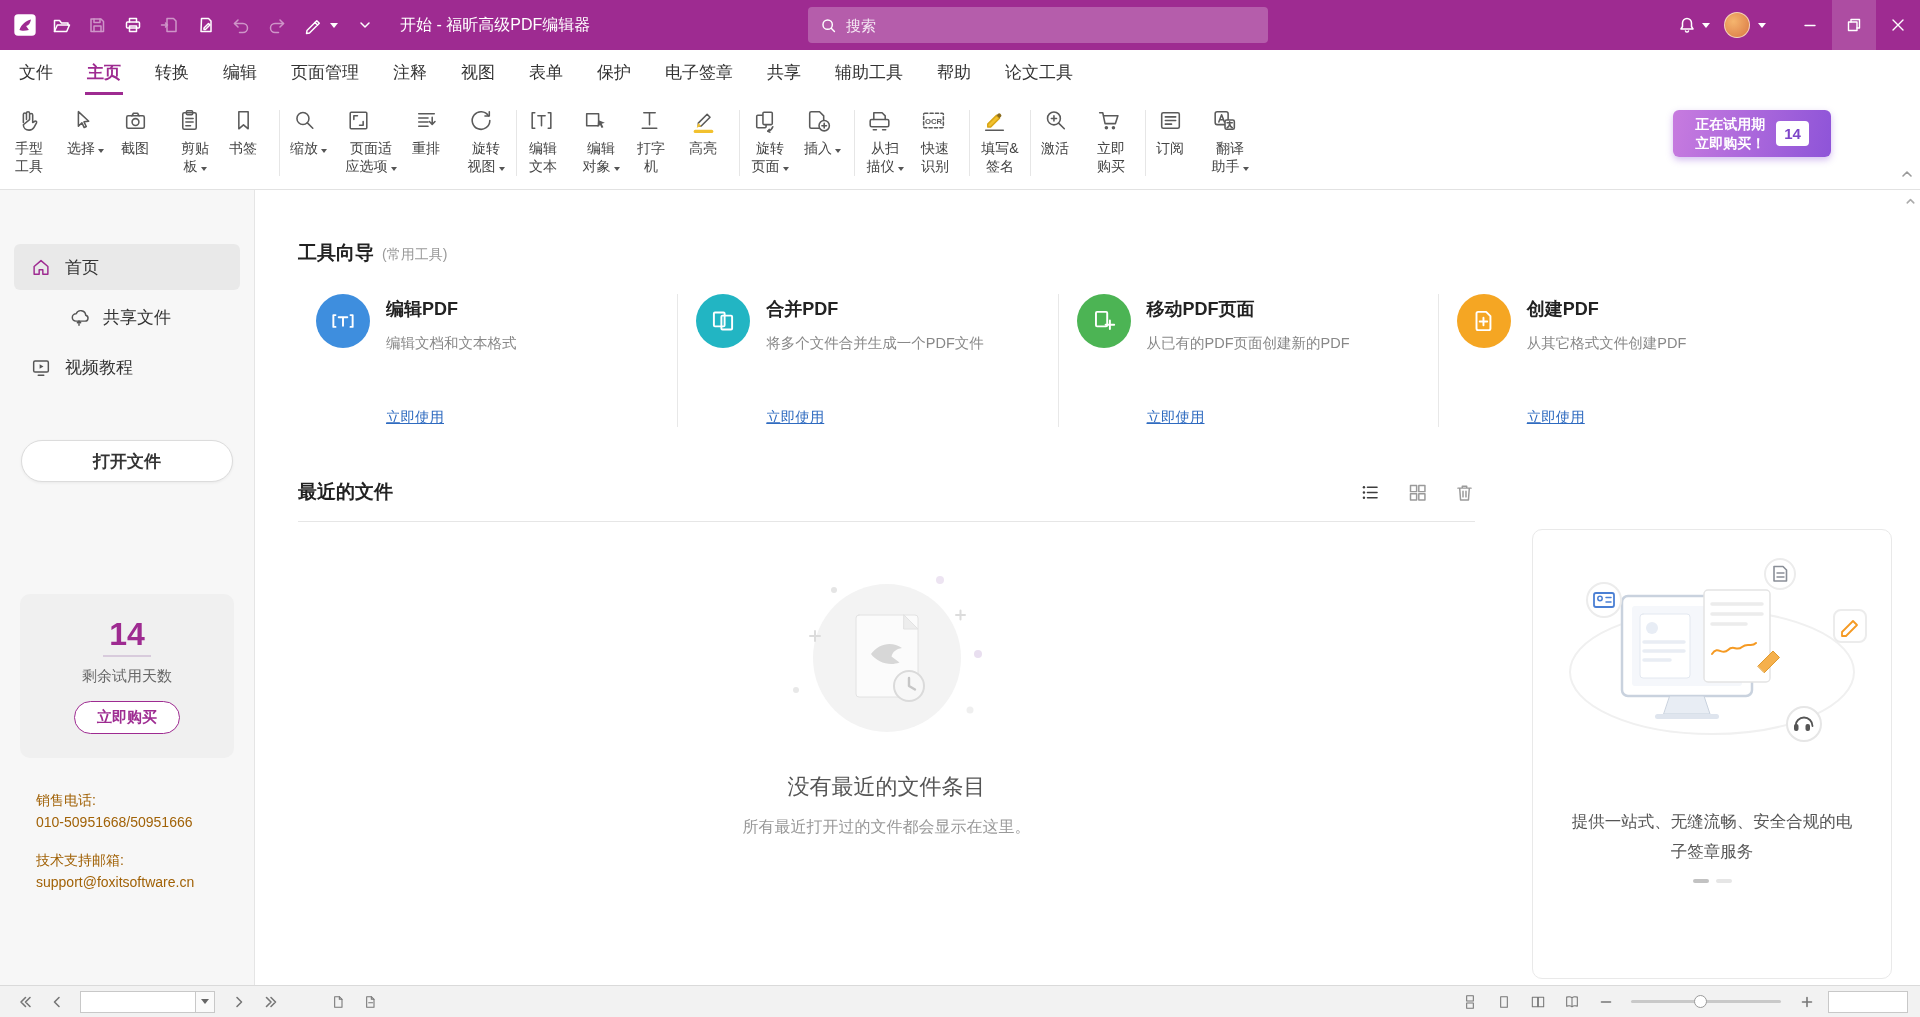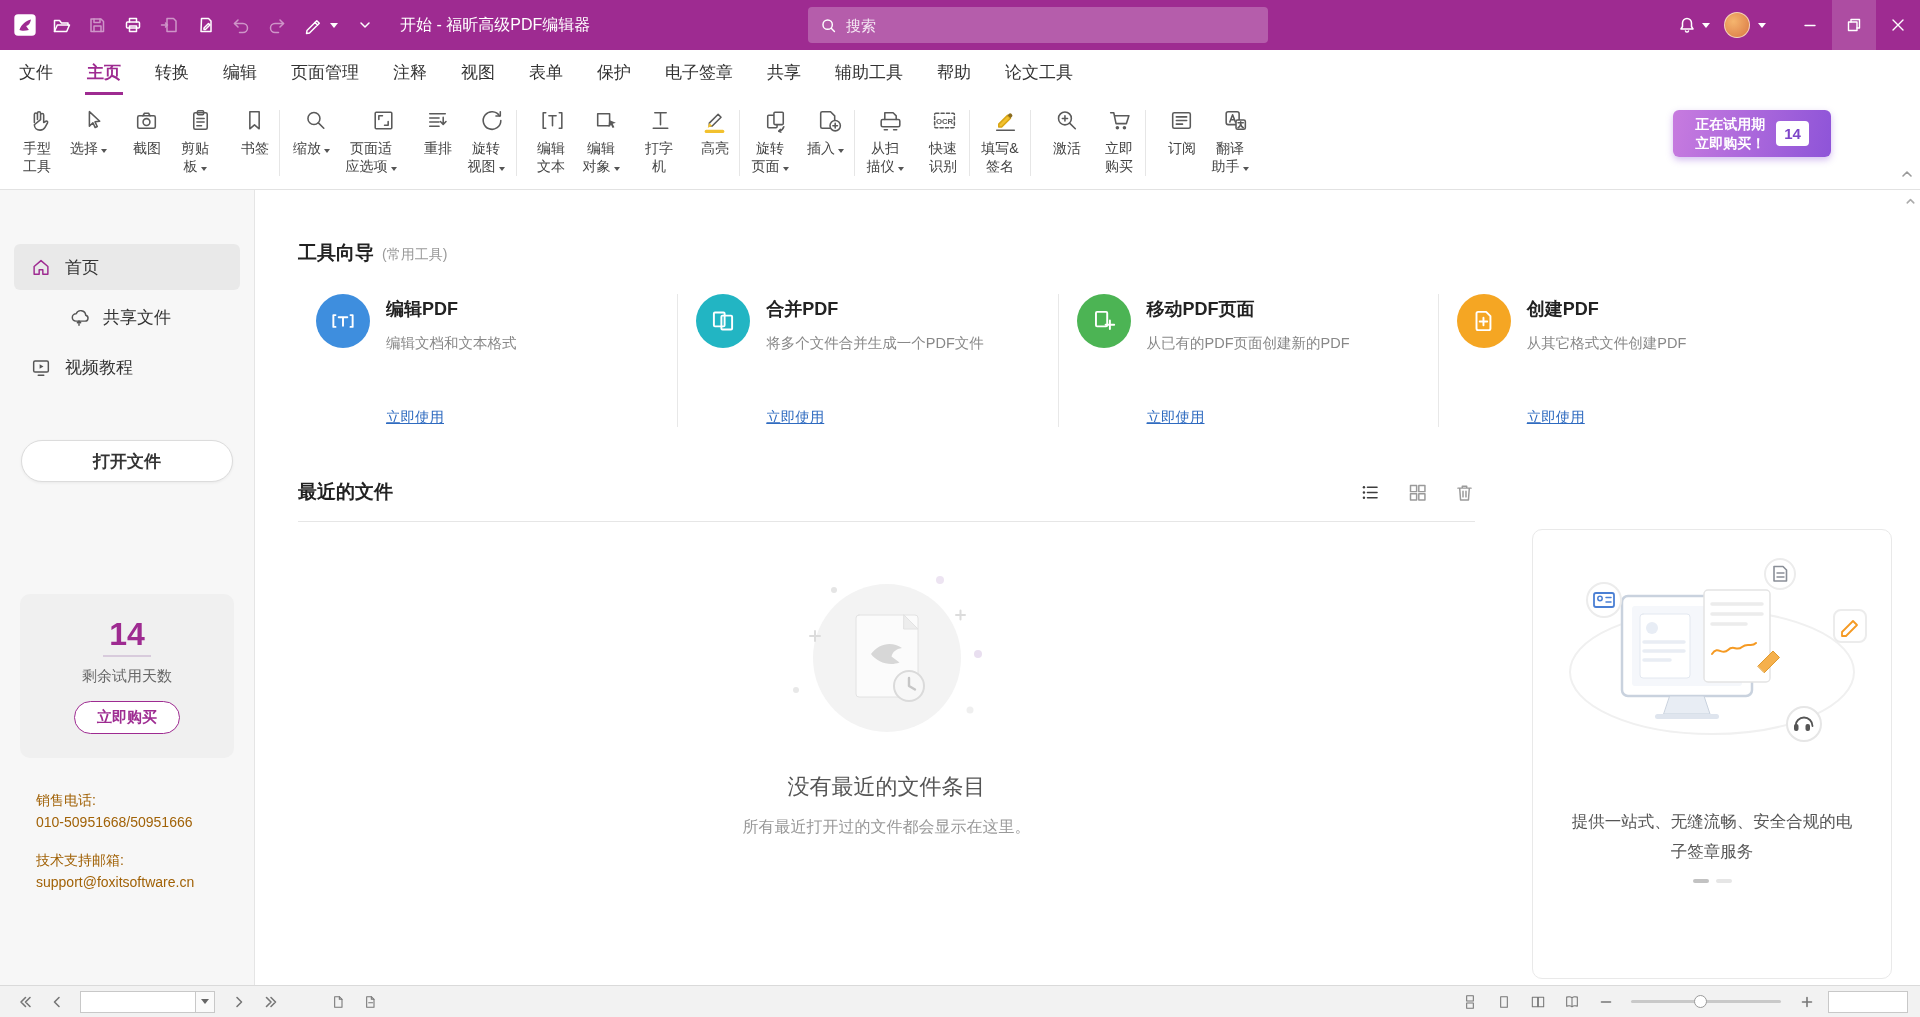--- a/index.html
+++ b/index.html
@@ -29,21 +29,21 @@
   .win-btn.hl { background:rgba(255,255,255,.16); }
 
   
   .menubar { height:45px; display:flex; align-items:center; padding-left:2px; background:#fff; flex:0 0 auto; }
   .menu-item { font-size:17px; color:#333; padding:0 17px; height:100%; display:flex; align-items:center; position:relative; }
   .menu-item.active { color:#9E2B91; font-weight:bold; }
   .menu-item.active::after { content:""; position:absolute; left:15px; right:15px; bottom:0; height:3px; background:#9E2B91; }
 
   
   .ribbon { height:95px; background:#fff; border-bottom:1px solid #E2E2E2; display:flex; align-items:stretch; padding:4px 200px 2px 6px; position:relative; flex:0 0 auto; }
-  .rbtn { display:flex; flex-direction:column; align-items:flex-end; gap:5px; padding:7px 7px 2px; min-width:54px; }
+  .rbtn { display:flex; flex-direction:column; align-items:flex-start; gap:5px; padding:7px 7px 2px; min-width:54px; }
   .ricon svg { width:29px; height:29px; stroke:#5a5a5a; fill:none; stroke-width:1.5; display:block; }
   .rlabel { font-size:14px; color:#444; line-height:1.25; text-align:center; white-space:nowrap; }
   .rlabel.w2 { width:32px; white-space:normal; }
   .rlabel.w2c { width:40px; white-space:normal; }
   .rlabel.w3c { width:54px; white-space:normal; }
   i.caret { display:inline-block; width:0; height:0; border-left:3.5px solid transparent; border-right:3.5px solid transparent; border-top:4.5px solid #555; margin-left:3px; }
   .rsep { width:1px; background:#E6E6E6; margin:11px 3px; flex:0 0 auto; }
   .trial-badge { position:absolute; right:89px; top:15px; width:158px; height:47px; border-radius:6px;
     background:linear-gradient(100deg,#C77BDF 0%,#8E54D8 100%); box-shadow:0 3px 7px rgba(142,84,216,.38);
     display:flex; align-items:center; justify-content:center; gap:11px; }

